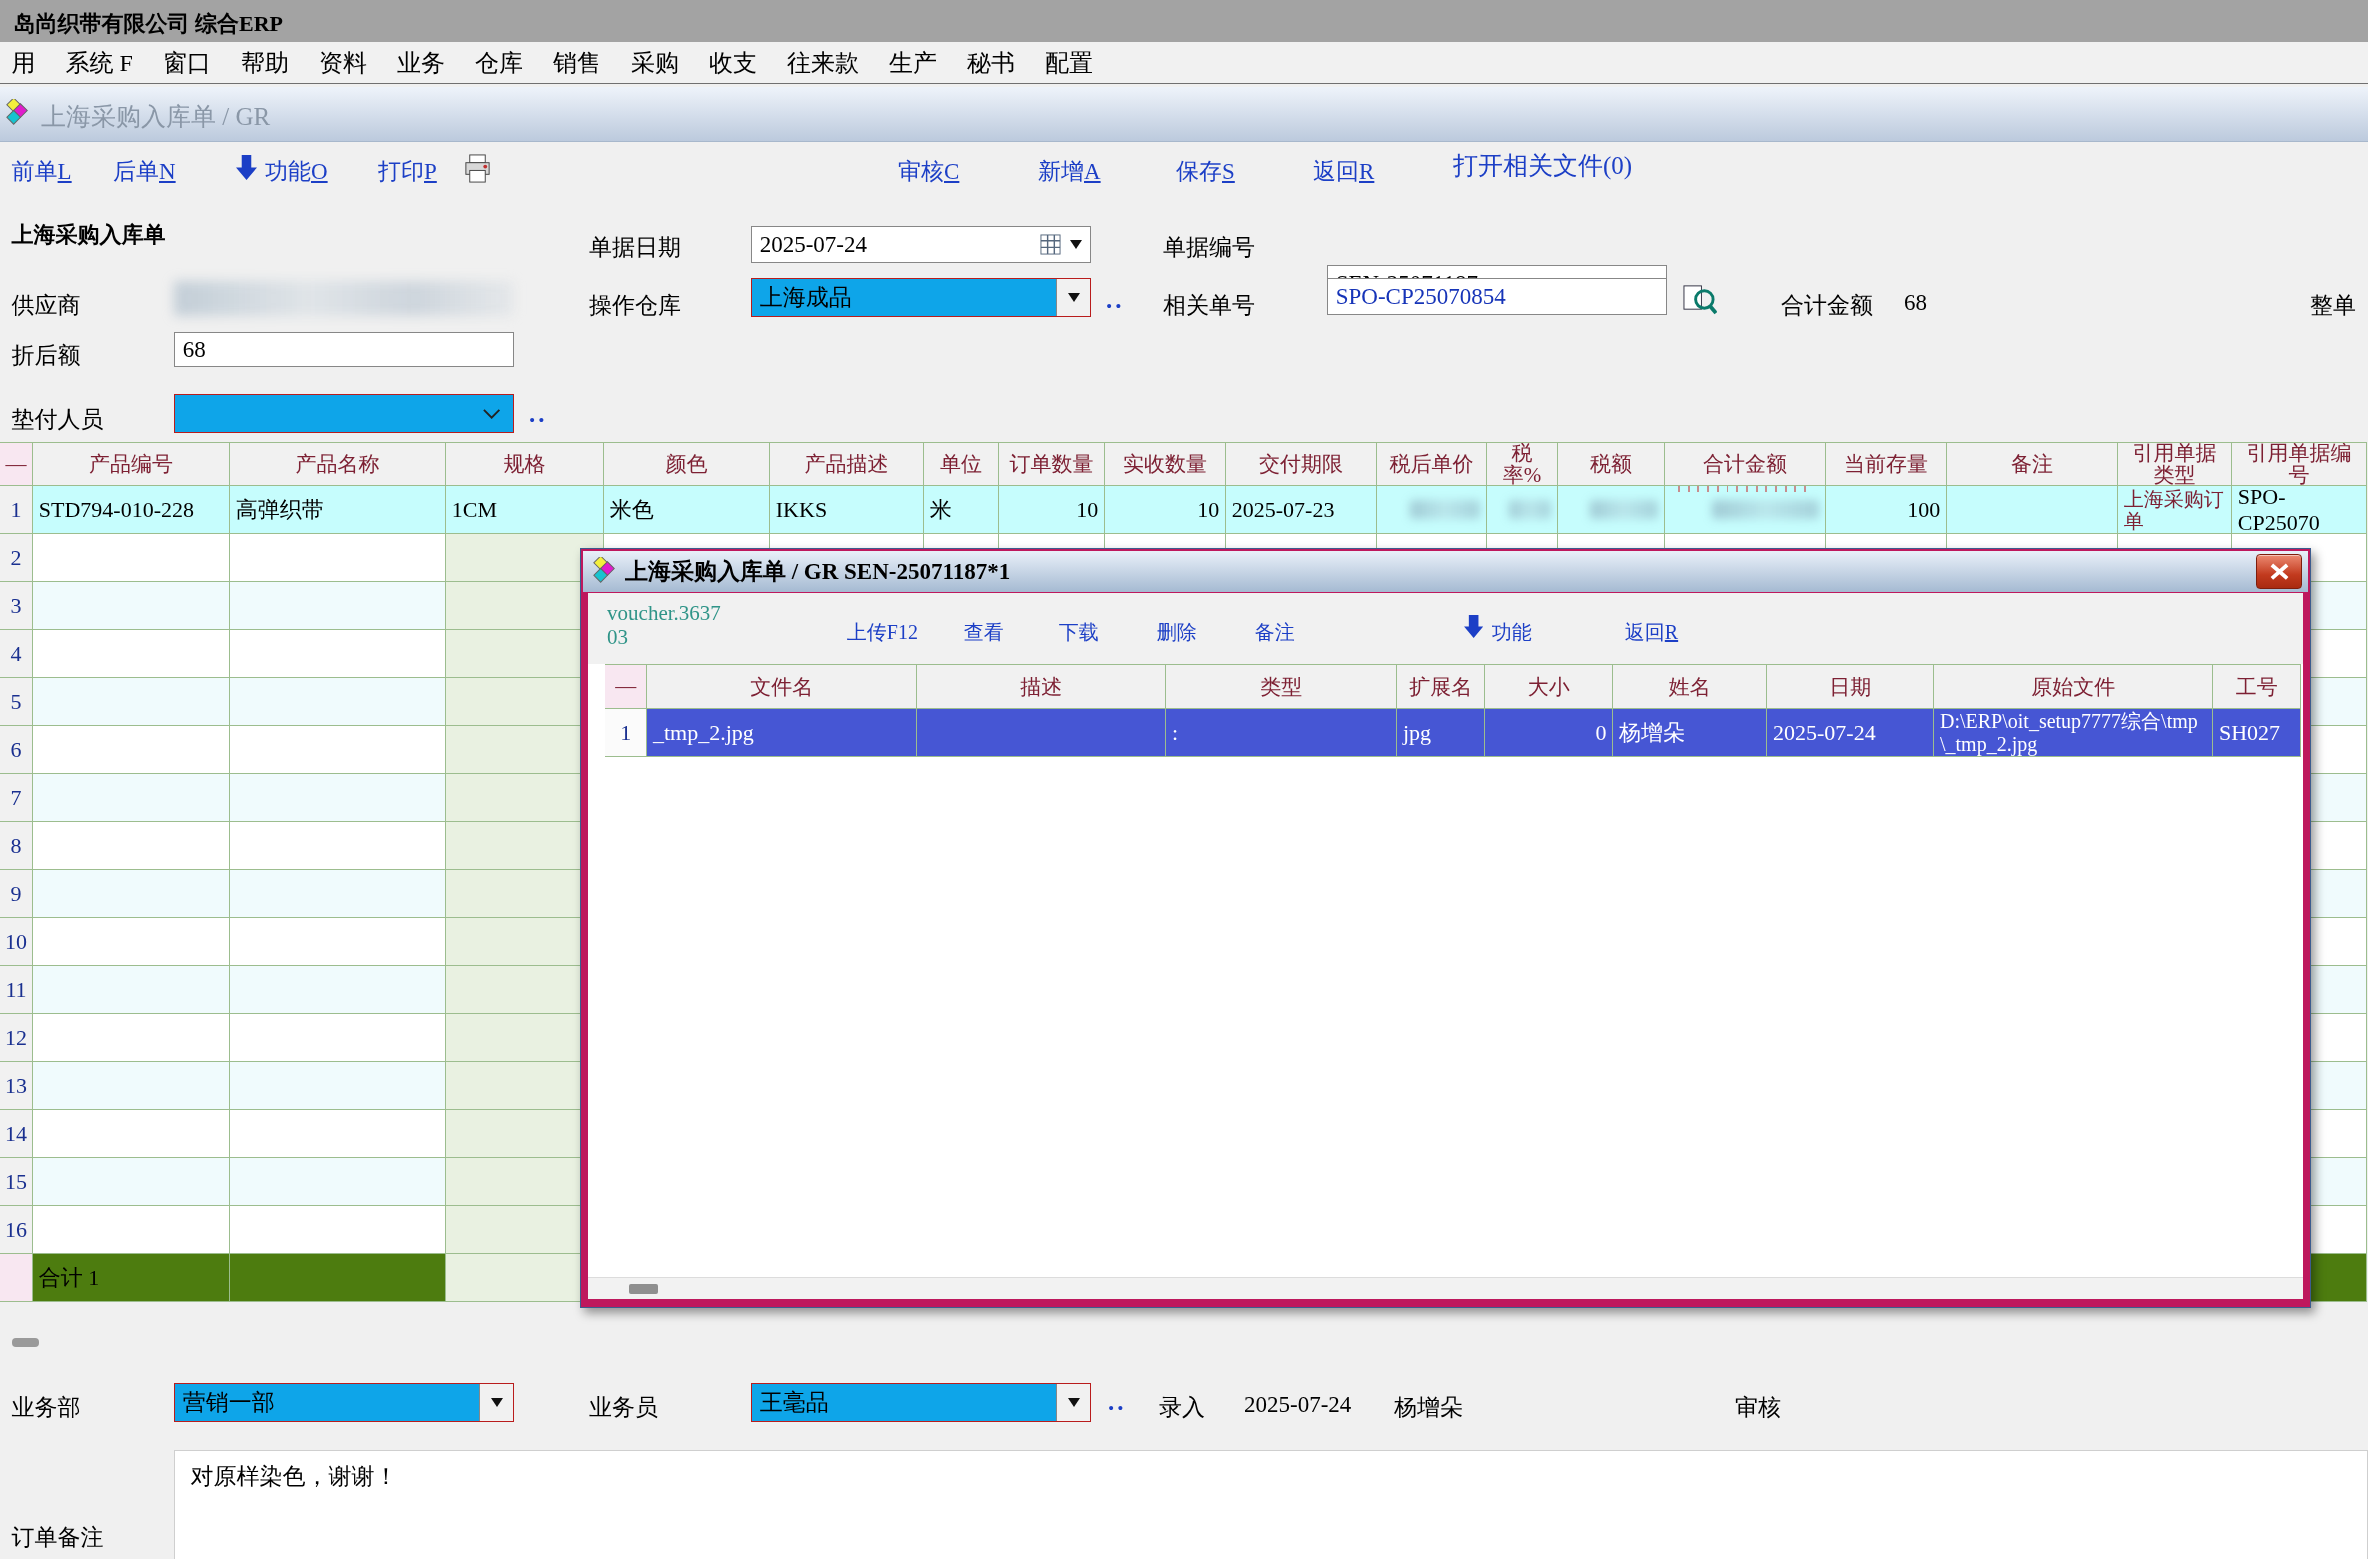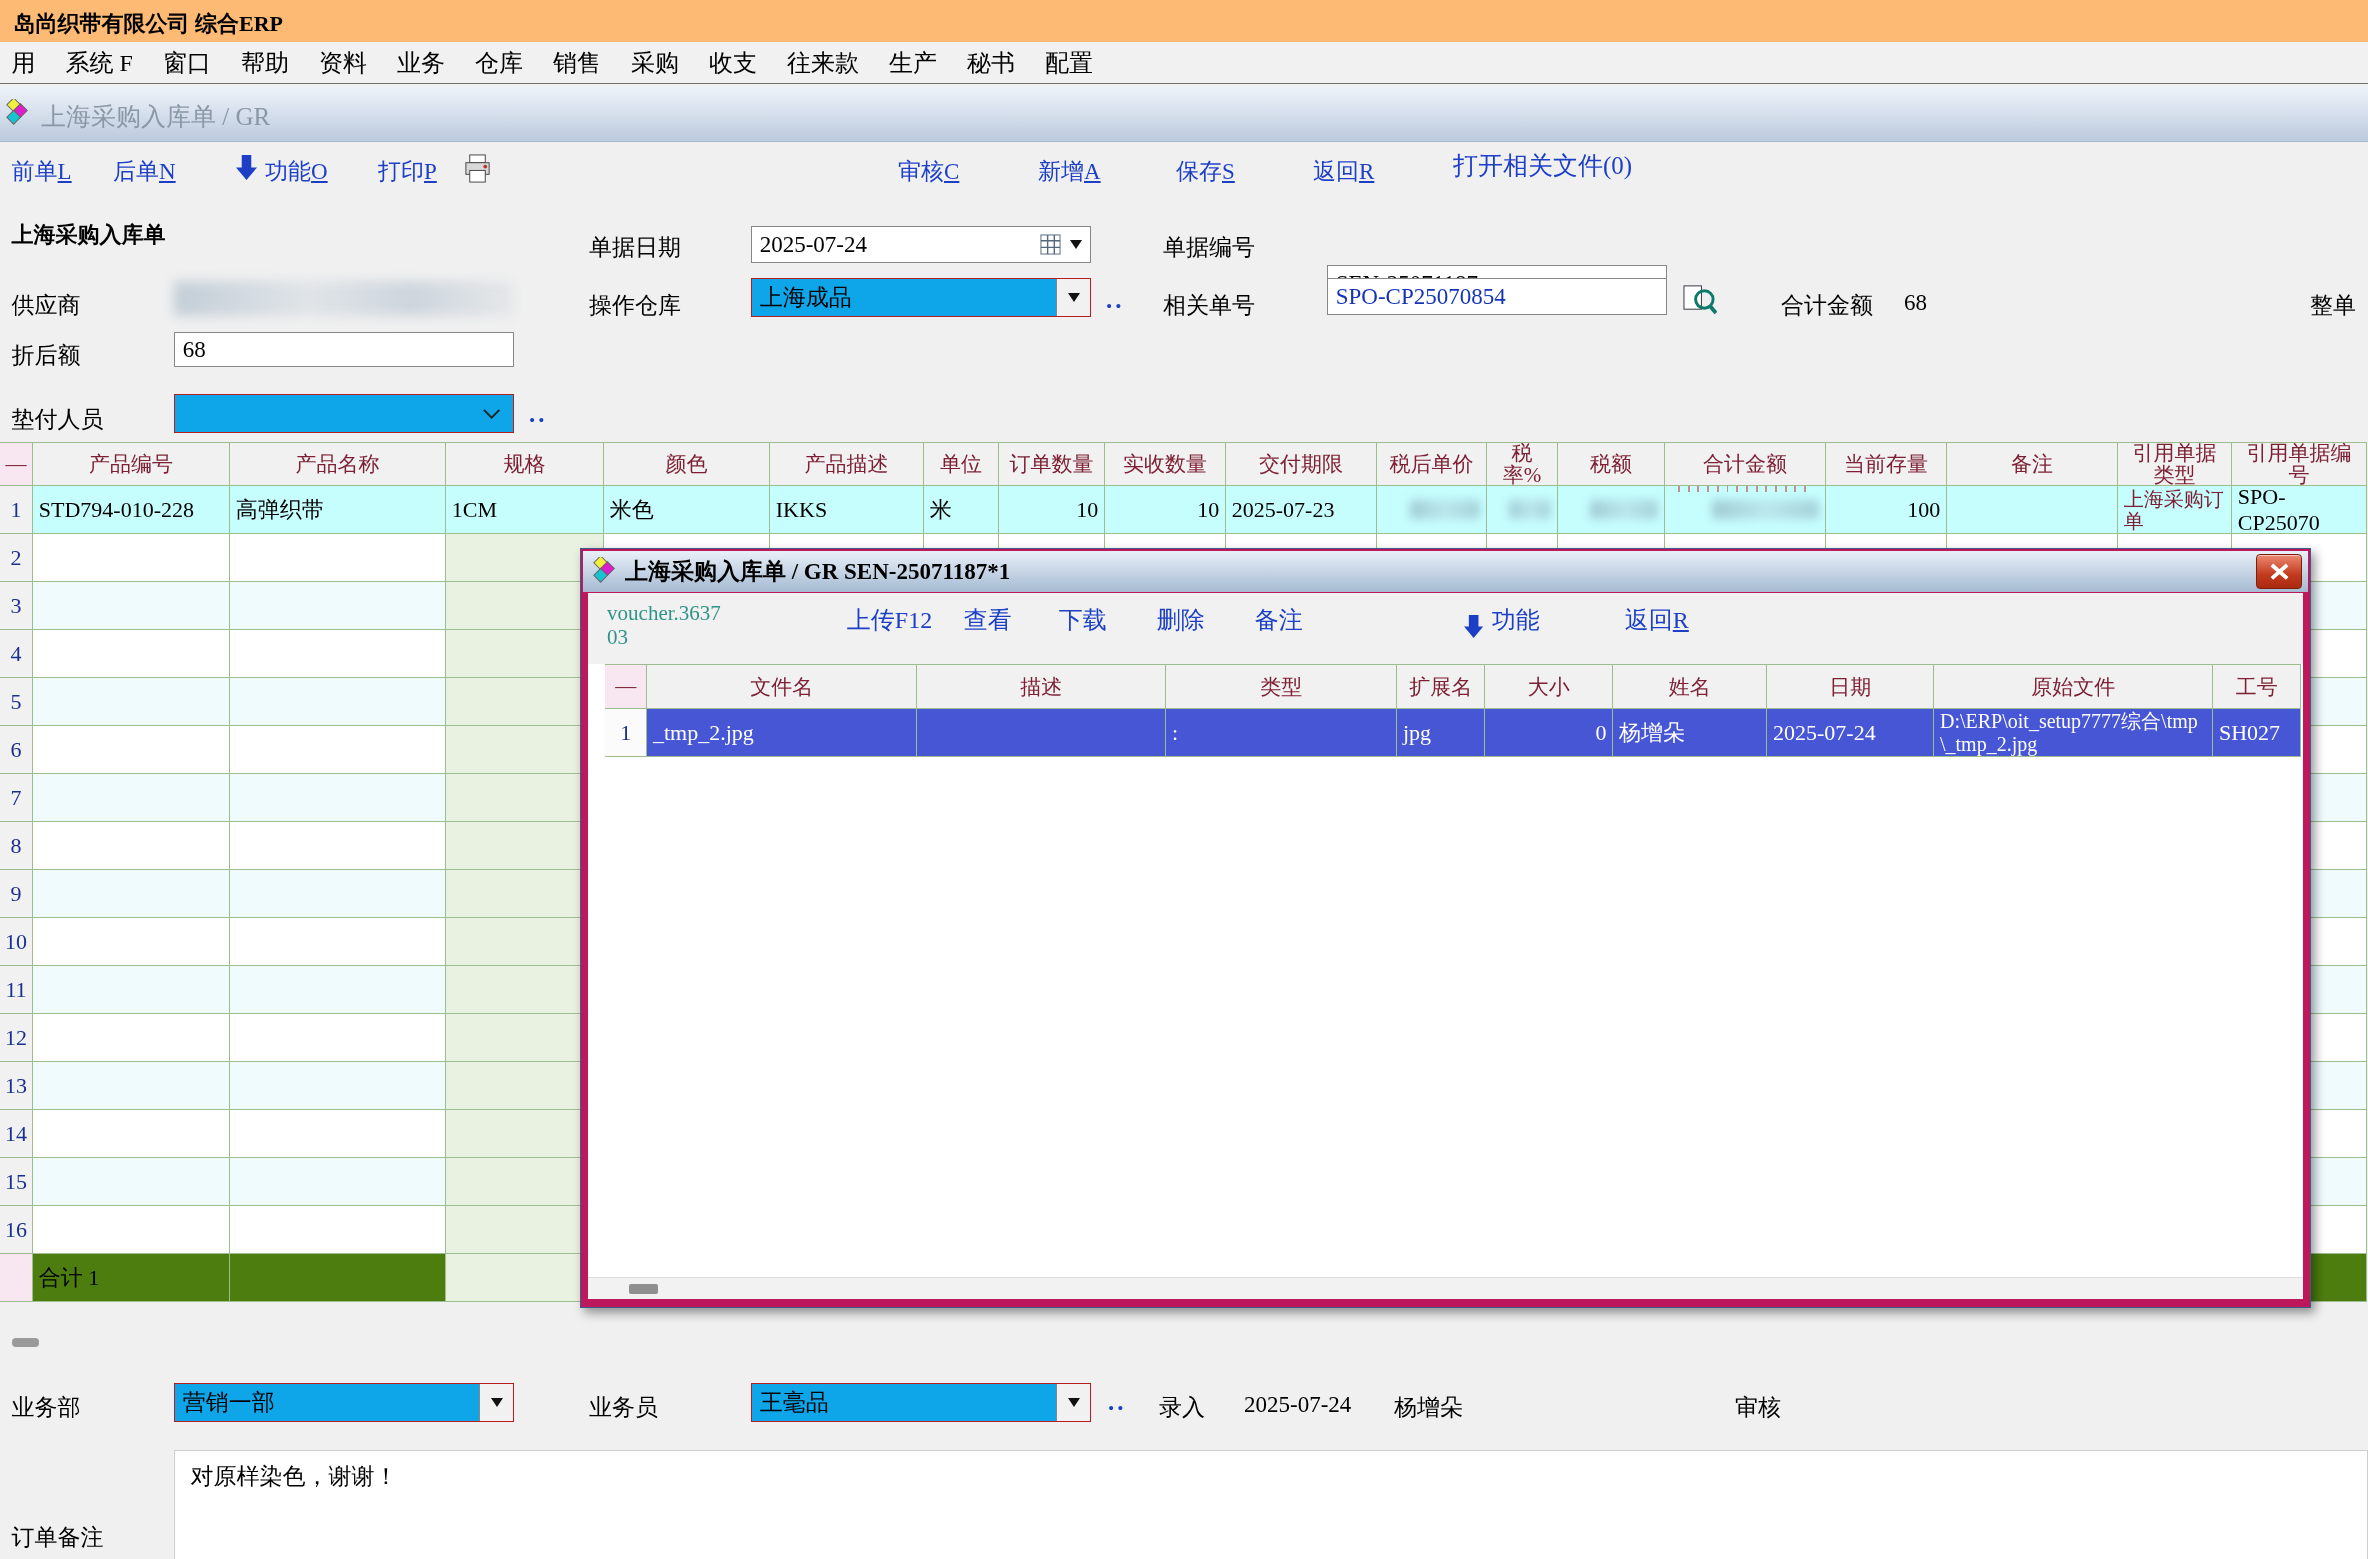--- a/index.html
+++ b/index.html
@@ -1,20 +1,20 @@
 <!DOCTYPE html>
 <html style="--accent: #1c3fc6; --ht: #7d2033; --gl: #9cbd8e; --r1: #c6fdfd; --sel: #4656d4; --teal: #2f9488;"><head>
 <meta charset="utf-8">
 <style>
   html,body{margin:0;padding:0}
   body{width:2368px;height:1559px;overflow:hidden;position:relative;
        background:#f0f0f0;font-family:"Liberation Serif","DejaVu Serif",serif;color:#000}
   .abs{position:absolute}
   
-  #titlebar{position:absolute;left:0;top:0;width:100%;height:54px;background:#fdba74}
+  #titlebar{position:absolute;left:0;top:0;width:100%;height:54px;background:#a3a3a3}
   #titlebar .t{position:absolute;left:13.5px;top:8.7px;font-size:22px;font-weight:bold}
   #menubar{position:absolute;left:0;top:42px;width:100%;height:42px;background:#f1f1f1;
            border-bottom:1.9px solid #707070;display:flex;align-items:center;gap:30px;
            padding-left:11.6px;box-sizing:border-box;font-size:24px}
   .mi{cursor:pointer;white-space:nowrap}
   #mdibar{position:absolute;left:0;top:87px;width:100%;height:54px;
           background:linear-gradient(#eef3fa,#bccadd);border-bottom:1px solid #a8b8cc}
   #mdibar .t{position:absolute;left:41px;top:12.6px;font-size:25px;color:#8a97a7}
   .winicon{position:absolute;left:3.9px;top:11.6px;width:29px;height:29px}
   
@@ -82,21 +82,21 @@
   #mtitle .t{margin-left:42px;font-size:23px;font-weight:600}
   #mtitle .winicon{left:7.7px;top:5.8px}
   #mclose{position:absolute;right:7.7px;top:4.8px;width:44px;height:33px;cursor:pointer;
           background:linear-gradient(#ec8a72,#c23a1e 60%,#a92a10);border:1px solid #7e1d0c;
           border-radius:3.9px;box-shadow:inset 0 1px 0 rgba(255,255,255,.5);
           display:flex;align-items:center;justify-content:center}
   #mbody{position:absolute;left:6.8px;right:6.8px;top:44px;bottom:7.7px;background:#fff;overflow:hidden}
   #mtb{position:absolute;left:0;right:0;top:0;height:71px;background:#f1f1f1}
   #mvoucher{position:absolute;left:19.3px;top:7.7px;width:118px;font-size:21px;line-height:24px;
             color:var(--teal);word-break:break-all}
-  .mlnk{position:absolute;top:11px;font-size:24px;color:var(--accent);cursor:pointer;white-space:nowrap}
+  .mlnk{position:absolute;top:26px;font-size:20px;color:var(--accent);cursor:pointer;white-space:nowrap}
   .mlnk .hk{text-decoration:underline}
   #mtable{position:absolute;left:17.4px;top:71px}
   .mrow{display:flex;height:48px}
   .mhead{height:45px}
   .mc{box-sizing:border-box;border-right:1px solid var(--gl);border-bottom:1px solid var(--gl);
       padding:0 5.8px;display:flex;align-items:center;overflow:hidden;font-size:22px}
   .mhead .mc{background:#f1f1f1;color:var(--ht);justify-content:center;border-top:1px solid var(--gl);
              border-left:none;font-size:21px}
   .mhead .m0{background:#f8e7f1}
   .mdata .mc{background:var(--sel);color:#fff}

